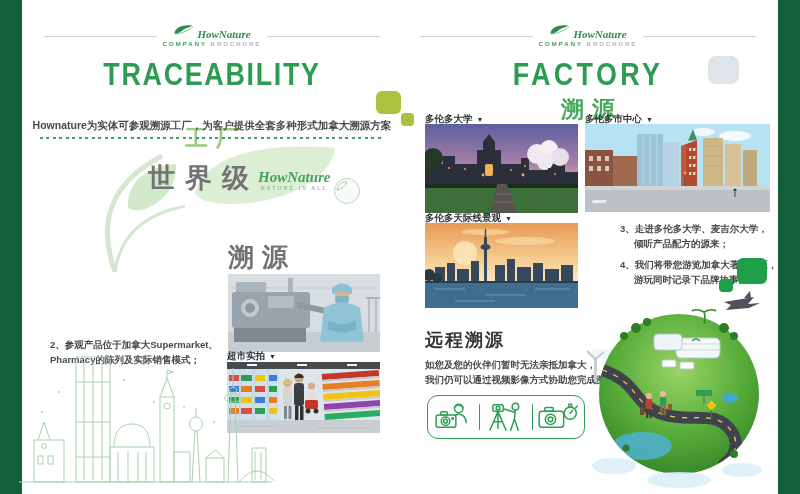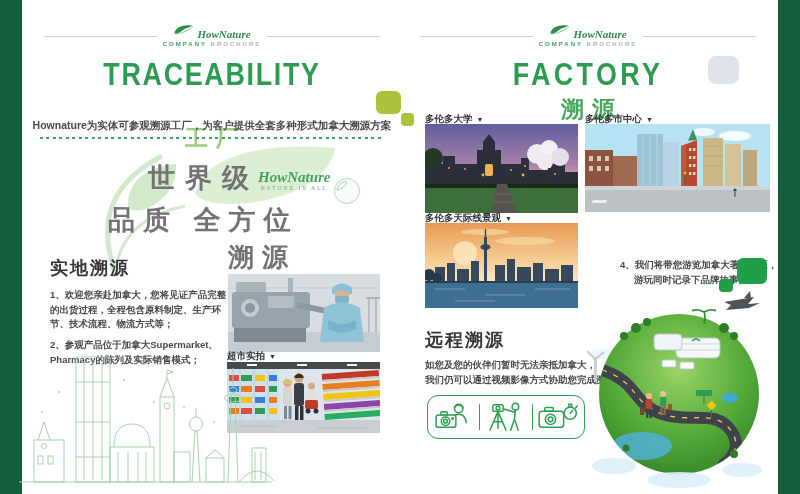--- a/index.html
+++ b/index.html
@@ -108,35 +108,32 @@
     <div class="dashline"></div>
 
     <div class="wm">
       <svg width="320" height="132" viewBox="0 0 320 132">
         <path d="M25,130 C8,82 18,42 72,14" stroke="#cfe6c9" stroke-width="5" fill="none" opacity=".9"></path>
         <path d="M25,130 C30,92 55,72 95,64" stroke="#cfe6c9" stroke-width="3" fill="none" opacity=".9"></path>
         <path d="M105,52 C115,12 175,0 245,6 C240,40 190,62 140,62 C122,62 110,58 105,52 Z" fill="#dcefd5"></path>
         <path d="M38,66 C36,38 60,24 86,22 C88,44 72,62 52,68 C46,69 40,68 38,66 Z" fill="#d3e9cb"></path>
       </svg>
       <span class="wm-t wm1">世界级</span>
-      <span class="wm-t wm2">品质 全方位</span>
       <span class="wm-t wm3">溯源</span>
       <div class="wm-logo">
         <div class="ls">HowNature</div>
         <div class="lt">NATURE IS ALL</div>
       </div>
       <div class="wm-badge">
         <svg width="14" height="14" viewBox="0 0 14 14">
           <path d="M2,11 C3,5 8,2 12,3 C10,7 7,10 2,11 Z" fill="none" stroke="#a9cfb2" stroke-width="1"></path>
         </svg>
       </div>
     </div>
 
-    <div class="sec-head" style="left:28px;top:256px;">实地溯源</div>
-    <div class="body-txt" style="left:28px;top:288px;width:180px;">1、欢迎您亲赴加拿大，您将见证产品完整的出货过程，全程包含原料制定、生产环节、技术流程、物流方式等；</div>
     <div class="body-txt" style="left:28px;top:338px;width:182px;">2、参观产品位于加拿大Supermarket、Pharmacy的陈列及实际销售模式；</div>
 
     <div class="photo-label" style="left:206px;top:276px;">
       <span>工厂实拍</span>
       <span class="tri">▼</span>
     </div>
     <div class="photo" style="left:206px;top:274px;width:152px;height:78px;">
       <svg width="152" height="78" viewBox="0 0 152 78">
         <rect width="152" height="78" fill="#d7dde1"></rect>
         <rect y="58" width="152" height="20" fill="#c6cdd2"></rect>
@@ -442,20 +439,22 @@
             <line x1="10" y1="66" x2="40" y2="66"></line>
             <line x1="60" y1="72" x2="100" y2="72"></line>
             <line x1="110" y1="66" x2="145" y2="66"></line>
             <line x1="30" y1="78" x2="70" y2="78"></line>
           </g>
         <circle cx="4" cy="52" r="6" fill="#243845"></circle>
           <circle cx="12" cy="55" r="5" fill="#243845"></circle>
       </svg>
     </div>
 
+    <div class="body-txt hang" style="left:222px;top:222px;width:158px;">3、走进多伦多大学、麦吉尔大学，
+倾听产品配方的源来；</div>
     <div class="body-txt hang" style="left:222px;top:258px;width:160px;">4、我们将带您游览加拿大著名景区，
 游玩同时记录下品牌故事。</div>
 
     <div class="sq sq-green-lg"></div>
     <div class="sq sq-green-sm"></div>
 
     <div class="sec-head" style="left:27px;top:328px;">远程溯源</div>
     <div class="body-txt" style="left:27px;top:358px;width:200px;">如您及您的伙伴们暂时无法亲抵加拿大，
 我们仍可以通过视频影像方式协助您完成溯源。</div>
 

